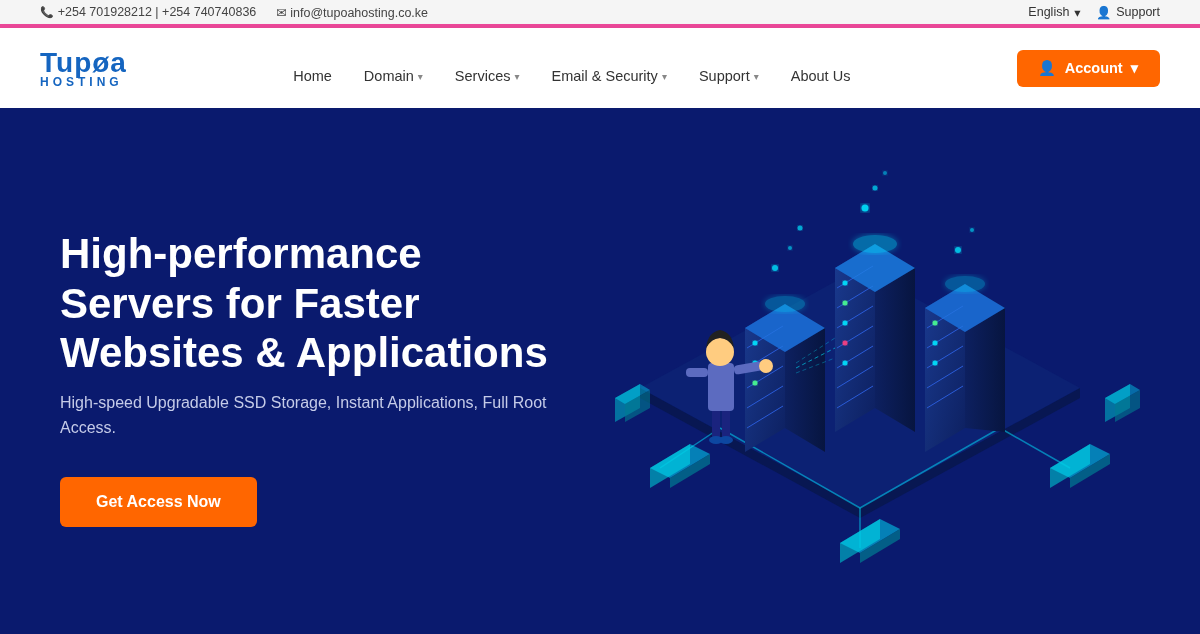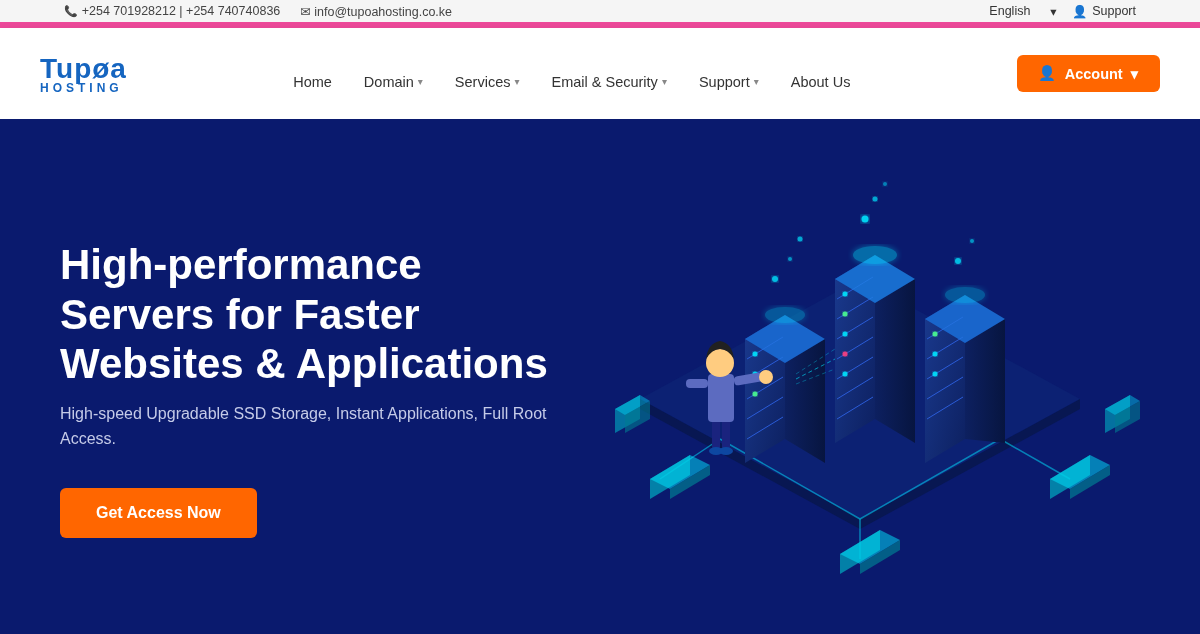--- a/index.html
+++ b/index.html
@@ -1,43 +1,43 @@
 <!DOCTYPE html>
 <html><head>
   <meta charset="utf-8">
   <style>
     * { margin: 0; padding: 0; box-sizing: border-box; }
     body { font-family: 'Segoe UI', Arial, sans-serif; overflow-x: hidden; }
 
     
     .topbar {
       background: #f5f5f5;
-      border-bottom: 6px solid #ec4899;
-      padding: 0 64px;
+      border-bottom: 4px solid #ec4899;
+      padding: 0 40px;
       height: 28px;
       display: flex;
       align-items: center;
       justify-content: space-between;
       font-size: 12.5px;
       color: #444;
     }
     .topbar-left { display: flex; align-items: center; gap: 20px; }
     .topbar-right { display: flex; align-items: center; gap: 16px; }
     .topbar .phone::before { content: '📞'; margin-right: 4px; font-size: 11px; }
     .lang-select {
-      display: flex; align-items: center; gap: 20px; cursor: pointer; color: #333; font-size: 12.5px;
+      display: flex; align-items: center; gap: 5px; cursor: pointer; color: #333; font-size: 12.5px;
     }
     .support-link { display: flex; align-items: center; gap: 4px; color: #333; font-size: 12.5px; cursor: pointer; }
 
     
     .navbar {
       background: #fff;
       box-shadow: 0 2px 8px rgba(0,0,0,0.08);
       padding: 0 40px;
-      height: 91px;
+      height: 80px;
       display: flex;
       align-items: center;
       justify-content: space-between;
     }
     .logo {
       display: flex; align-items: center;
     }
     .logo-text {
       font-size: 28px; font-weight: 900; letter-spacing: 1px;
     }

